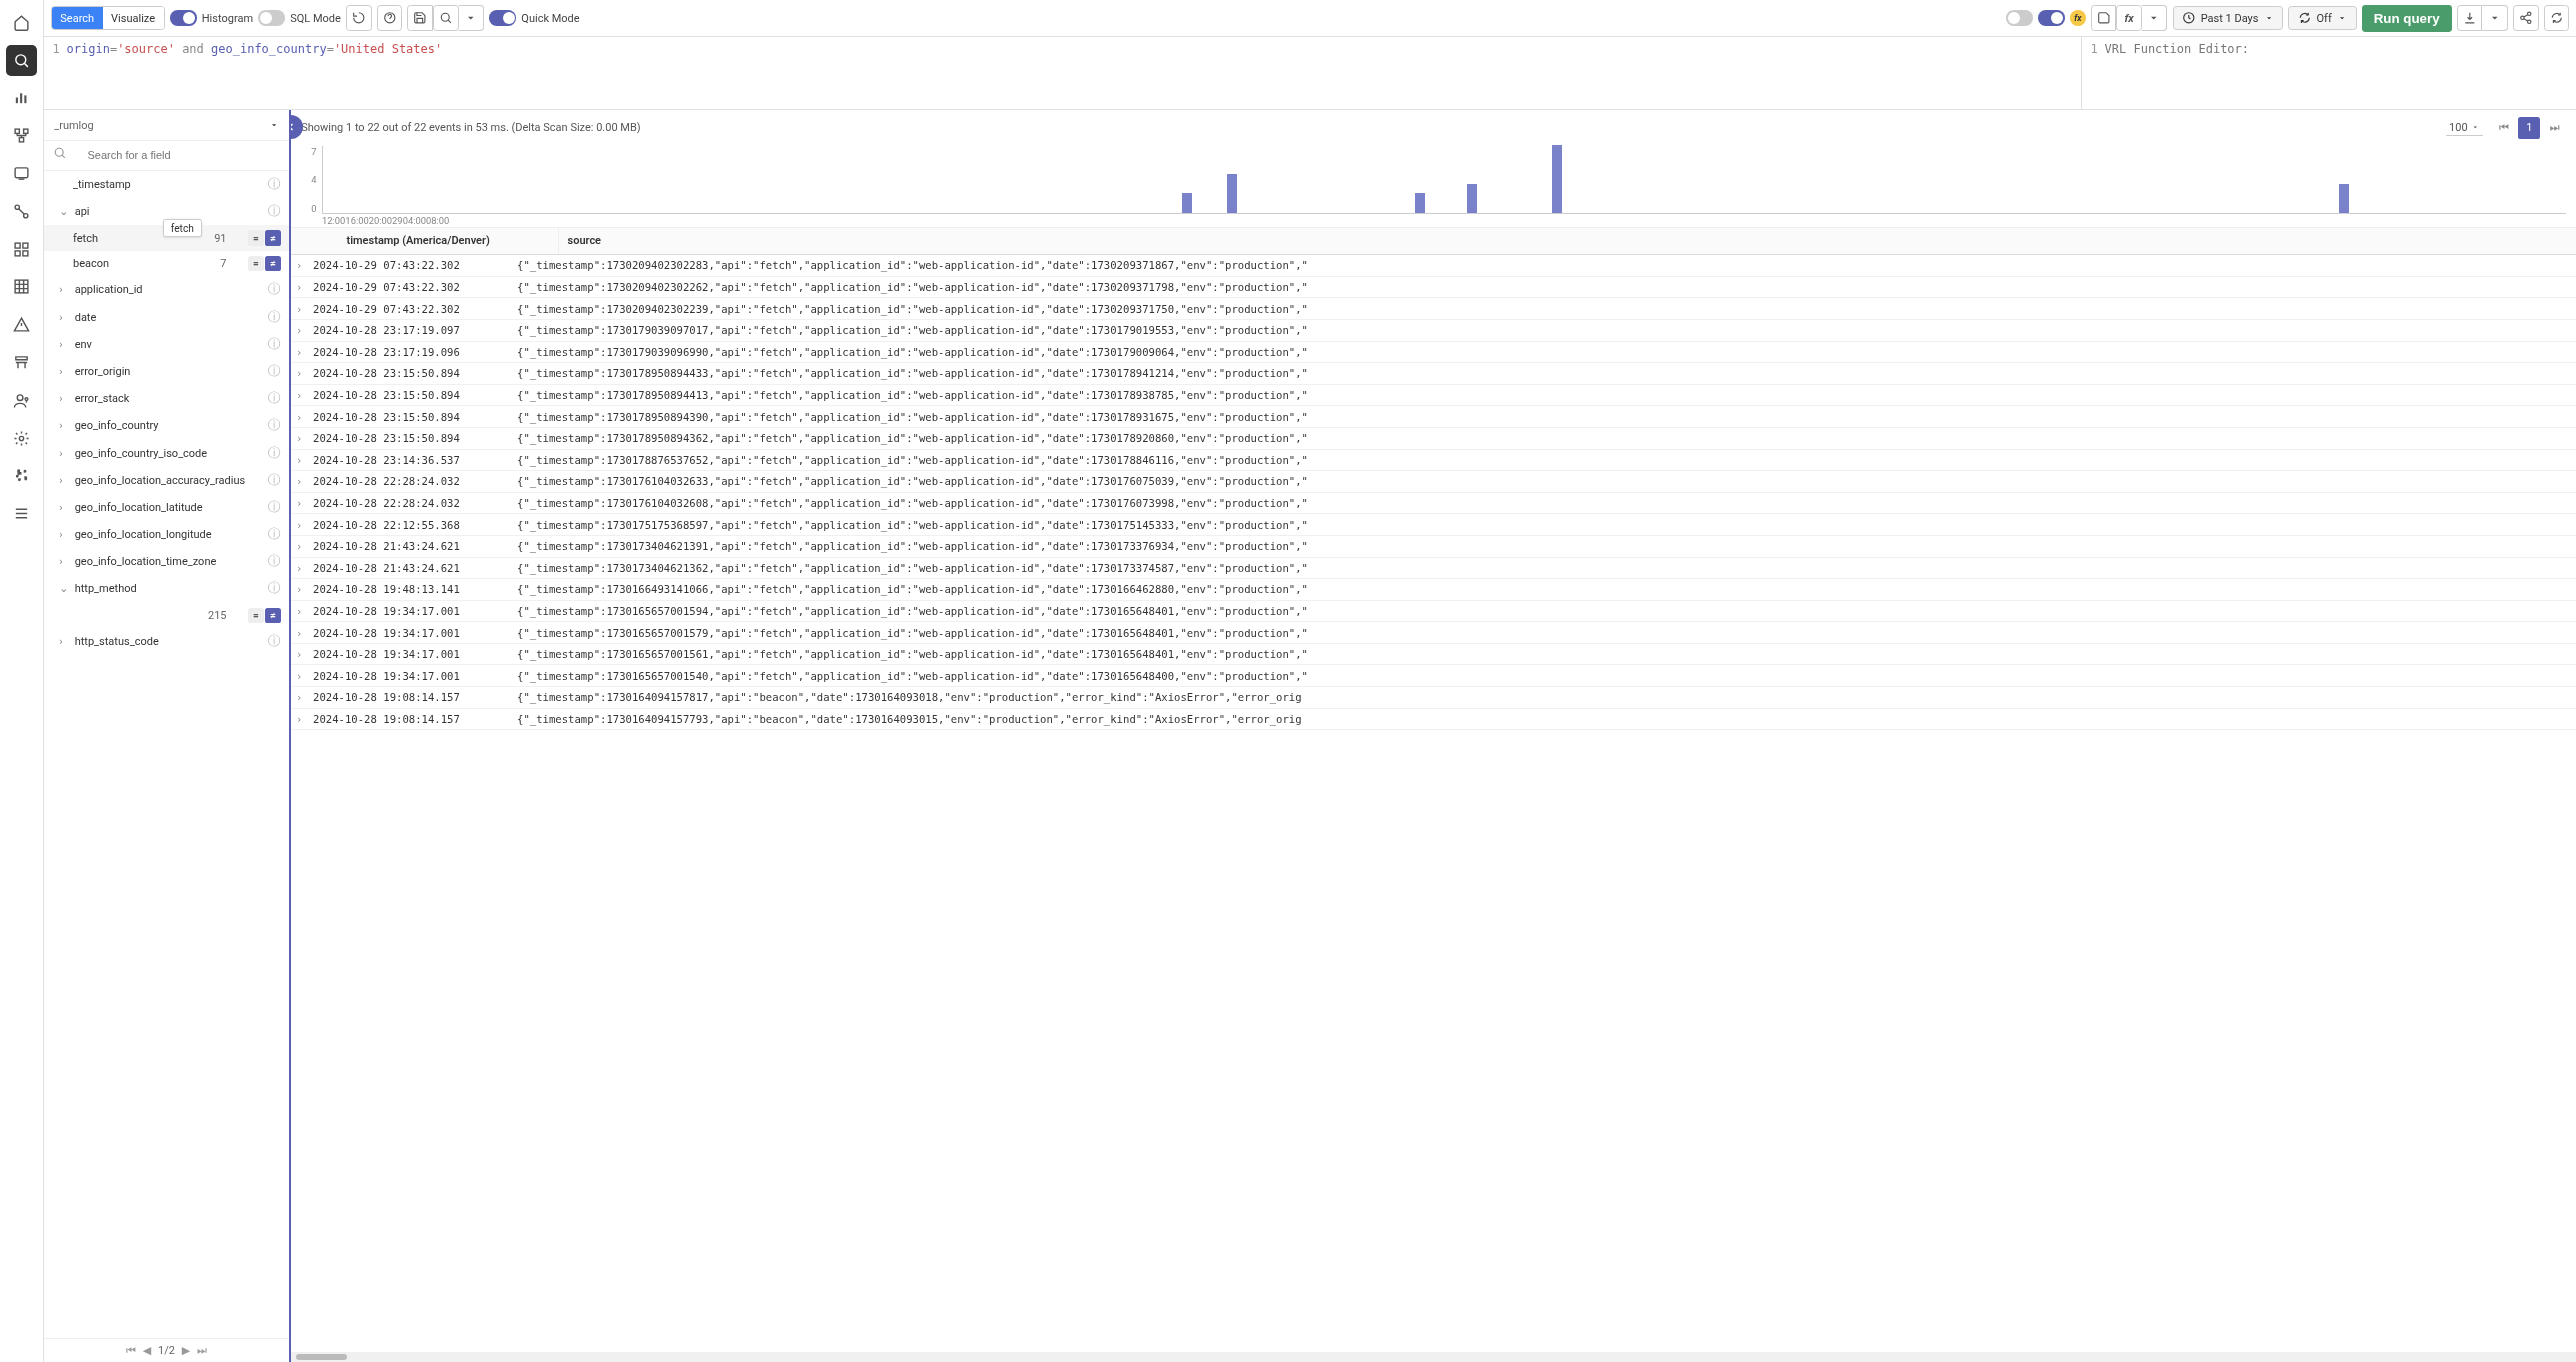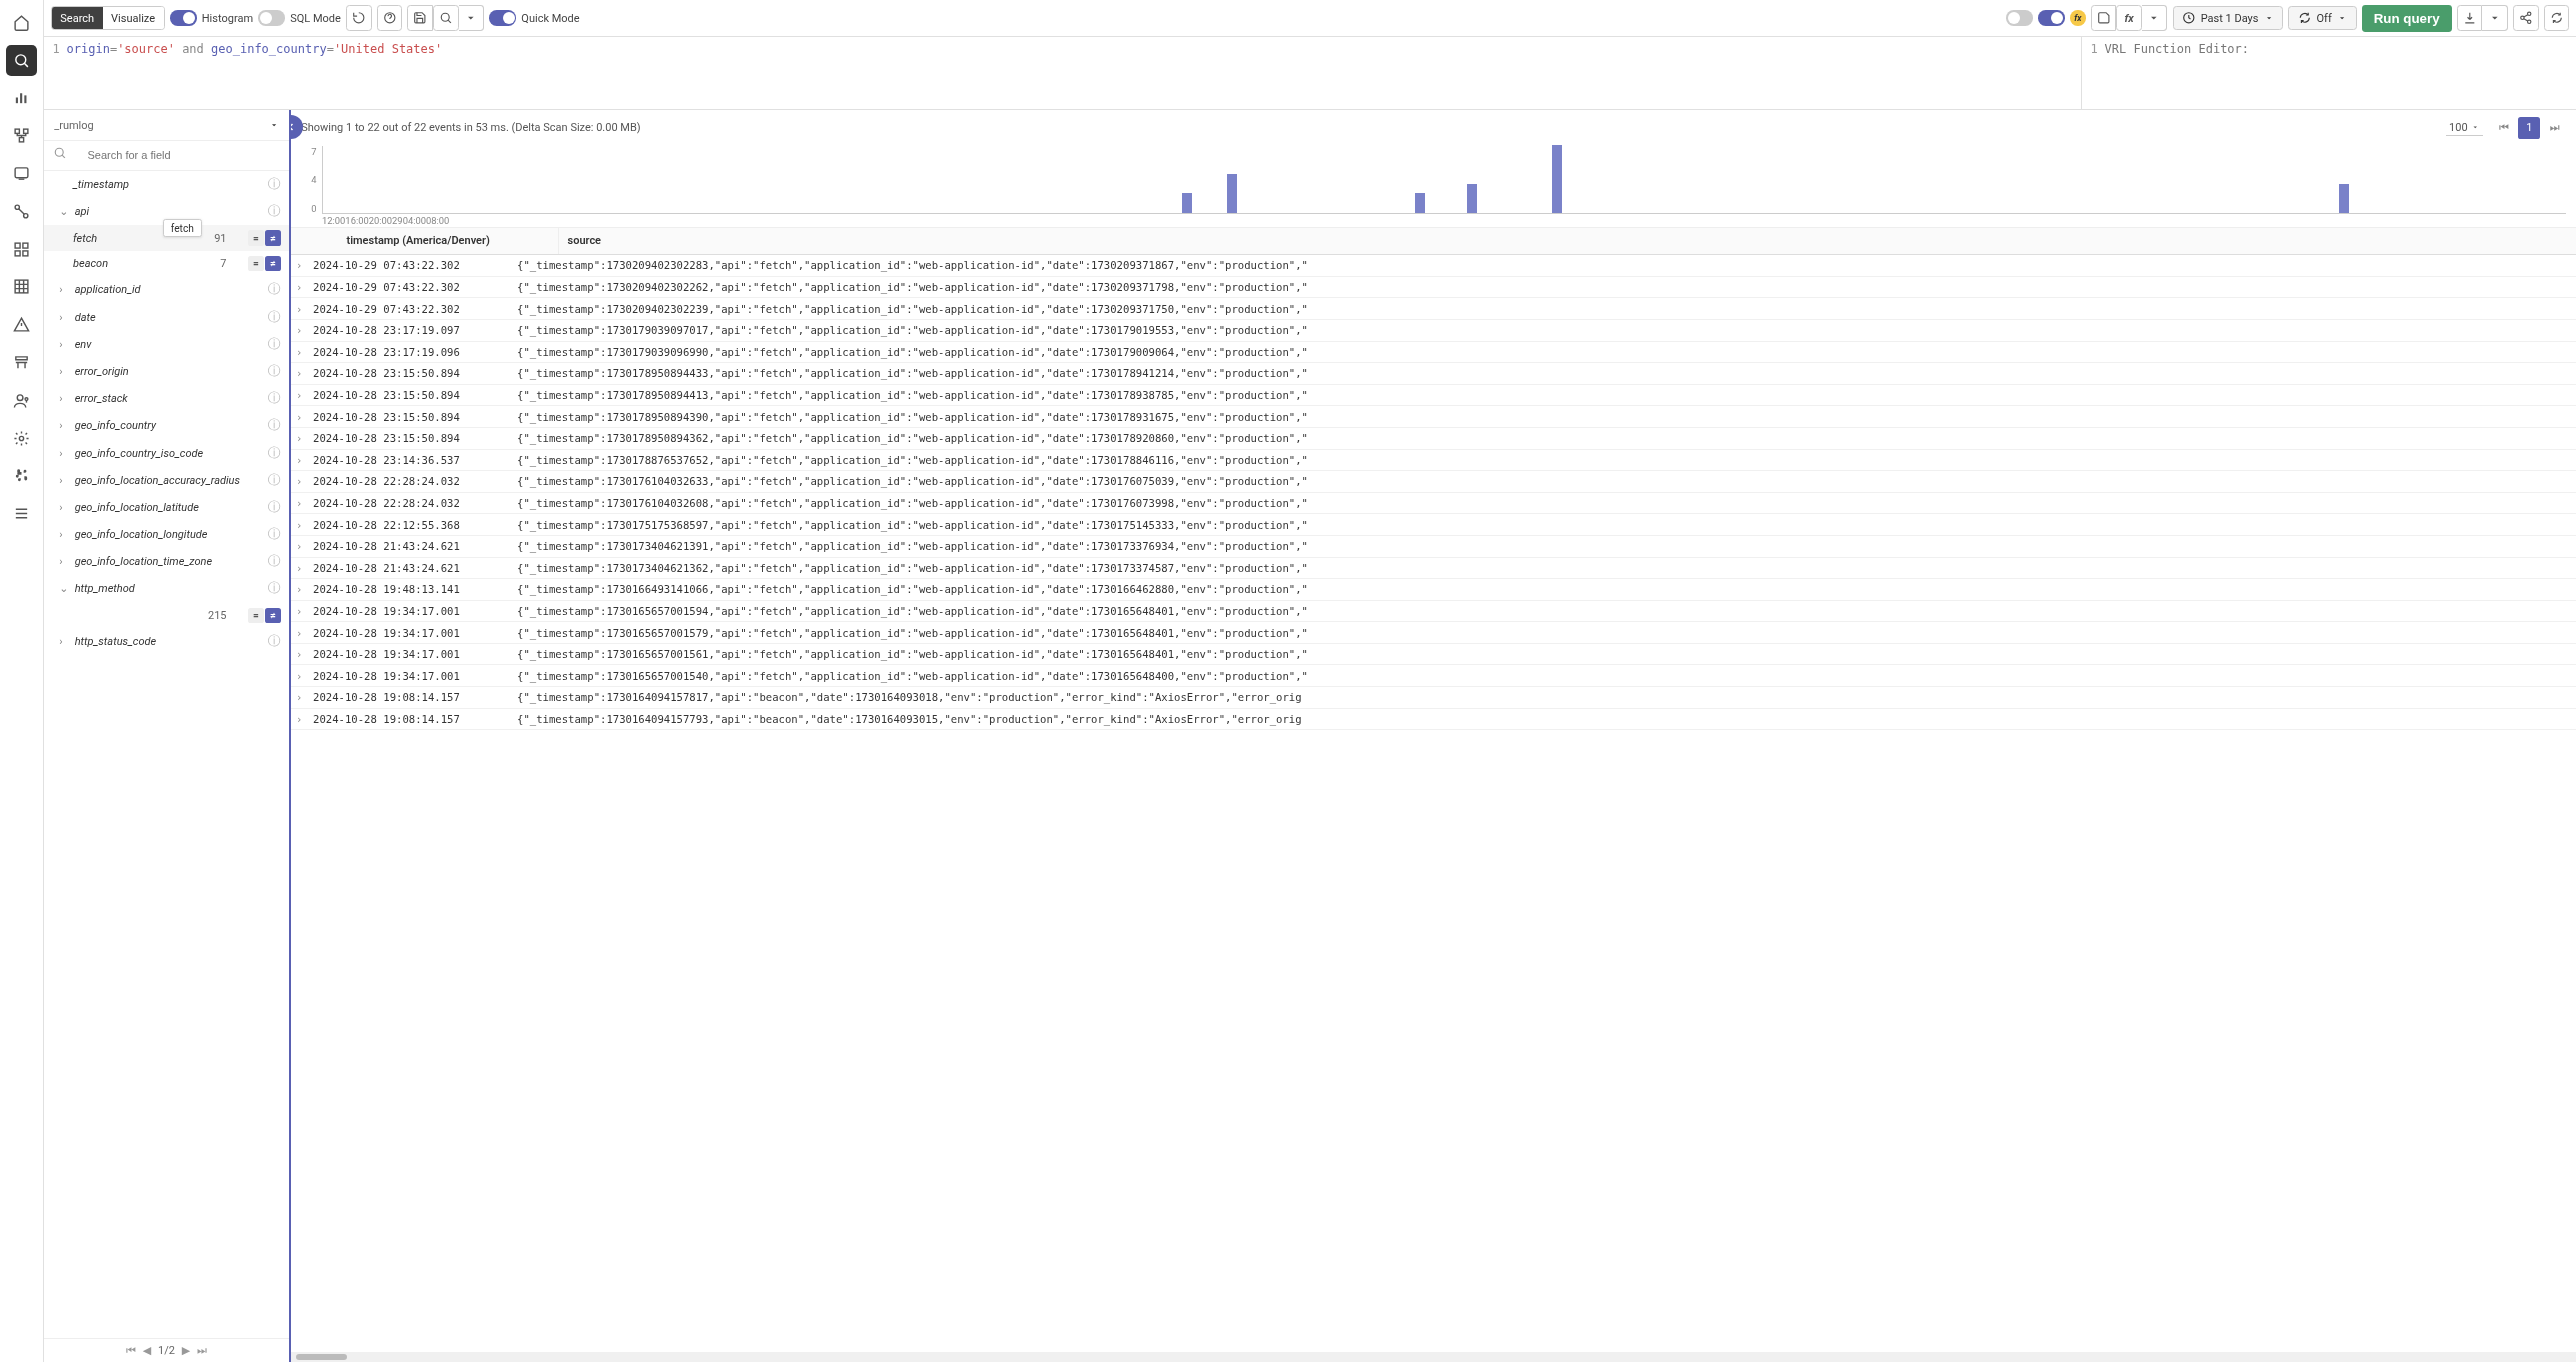--- a/index.html
+++ b/index.html
@@ -6,21 +6,21 @@
 body { font-family: -apple-system, BlinkMacSystemFont, "Segoe UI", Roboto, sans-serif; font-size: 11px; color: #333; background: #fff; overflow: hidden; }
 .app { display: flex; height: 100vh; }
 .left-nav { width: 44px; background: #fff; border-right: 0.9px solid #e0e0e0; display: flex; flex-direction: column; align-items: center; padding-top: 6.8px; gap: 6.8px; }
 .left-nav .nav-item { width: 31px; height: 31px; display: flex; align-items: center; justify-content: center; border-radius: 5.1px; cursor: pointer; color: #555; }
 .left-nav .nav-item.active { background: #333; color: #fff; }
 .left-nav .nav-item svg { width: 17px; height: 17px; }
 .main { flex: 1; display: flex; flex-direction: column; overflow: hidden; }
 .toolbar { height: 37px; border-bottom: 0.9px solid #e0e0e0; display: flex; align-items: center; padding: 0 6.8px; gap: 5.1px; }
 .tab-switch { display: flex; border: 0.9px solid #ccc; border-radius: 3.4px; overflow: hidden; }
 .tab-switch .tab { padding: 4.3px 8.5px; font-size: 11px; cursor: pointer; background: #fff; }
-.tab-switch .tab.active { background: #404040; color: #fff; }
+.tab-switch .tab.active { background: #3b82f6; color: #fff; }
 .toggle { width: 27px; height: 15.3px; background: #5960b2; border-radius: 7.7px; position: relative; cursor: pointer; display:inline-block; }
 .toggle::after { content:""; position:absolute; width:12px; height:12px; background:#fff; border-radius:50%; top:1.7px; right:1.7px; }
 .toggle.off { background: #ccc; }
 .toggle.off::after { left:1.7px; right:auto; }
 .toolbar-label { font-size: 11px; color: #444; }
 .icon-btn { width: 25.6px; height: 25.6px; display:flex; align-items:center; justify-content:center; border:0.9px solid #ccc; border-radius:3.4px; cursor:pointer; background:#fff; color:#555; }
 .icon-btn svg { width:13.6px; height:13.6px; }
 .spacer { flex:1; }
 .time-btn { display:flex; align-items:center; gap:5.1px; border:0.9px solid #ccc; border-radius:3.4px; padding:4.3px 8.5px; cursor:pointer; background:#f5f5f5;text-align:right; }
 .run-btn { background:#4a9d6b; color:#fff; border:none; border-radius:3.4px; padding:6px 12px; font-weight:600; cursor:pointer; }
@@ -36,21 +36,21 @@
 .content { flex:1; display:flex; overflow:hidden; }
 .sidebar { width:247px; border-right:2.6px solid #5960b2; display:flex; flex-direction:column; position:relative; }
 .stream-select { padding:8.5px 10.2px; border-bottom:0.9px solid #eee; display:flex; align-items:center; justify-content:space-between; cursor:pointer; }
 .stream-select .sname { color:#666; }
 .field-search { padding:5.1px 8.5px; border-bottom:0.9px solid #eee; display:flex; align-items:flex-start; gap:18px; }
 .field-search input { border:none; outline:none; flex:1; font-size:11px; padding:3.4px; }
 .field-list { flex:1; overflow-y:auto; }
 .field-item { display:flex; align-items:center; padding:5.1px 8.5px 5.1px 15.3px; cursor:pointer; position:relative; }
 .field-item.leaf { padding-left:29px; }
 .field-item .chev { width:12px; color:#888; margin-right:3.4px; }
-.field-item .fname { flex:1; color:#333;font-style:italic; }
+.field-item .fname { flex:1; color:#333; }
 .field-item .info { color:#bbb; font-size:12.8px; }
 .field-item.hovered { background:#f5f5f5; }
 .field-item .count { color:#666; margin-right:20px; }
 .field-item .op-btn { width:15.3px; height:15.3px; display:inline-flex; align-items:center; justify-content:center; border-radius:2.6px; margin-left:1.7px; font-size:10.2px; font-weight:bold; }
 .field-item .op-btn.eq { background:#eee; color:#555; }
 .field-item .op-btn.neq { background:#5960b2; color:#fff; }
 .tooltip { position:absolute; background:#fff; border:0.9px solid #ccc; padding:2.6px 6.8px; font-size:10.2px; border-radius:2.6px; box-shadow:0 0.9px 2.6px rgba(0,0,0,0.1); }
 .sidebar-footer { border-top:0.9px solid #eee; padding:5.1px; display:flex; align-items:center; justify-content:center; gap:6.8px; color:#666; }
 .sidebar-footer .pg-btn { cursor:pointer; color:#999; }
 .results { flex:1; display:flex; flex-direction:column; overflow:hidden; position:relative; }

